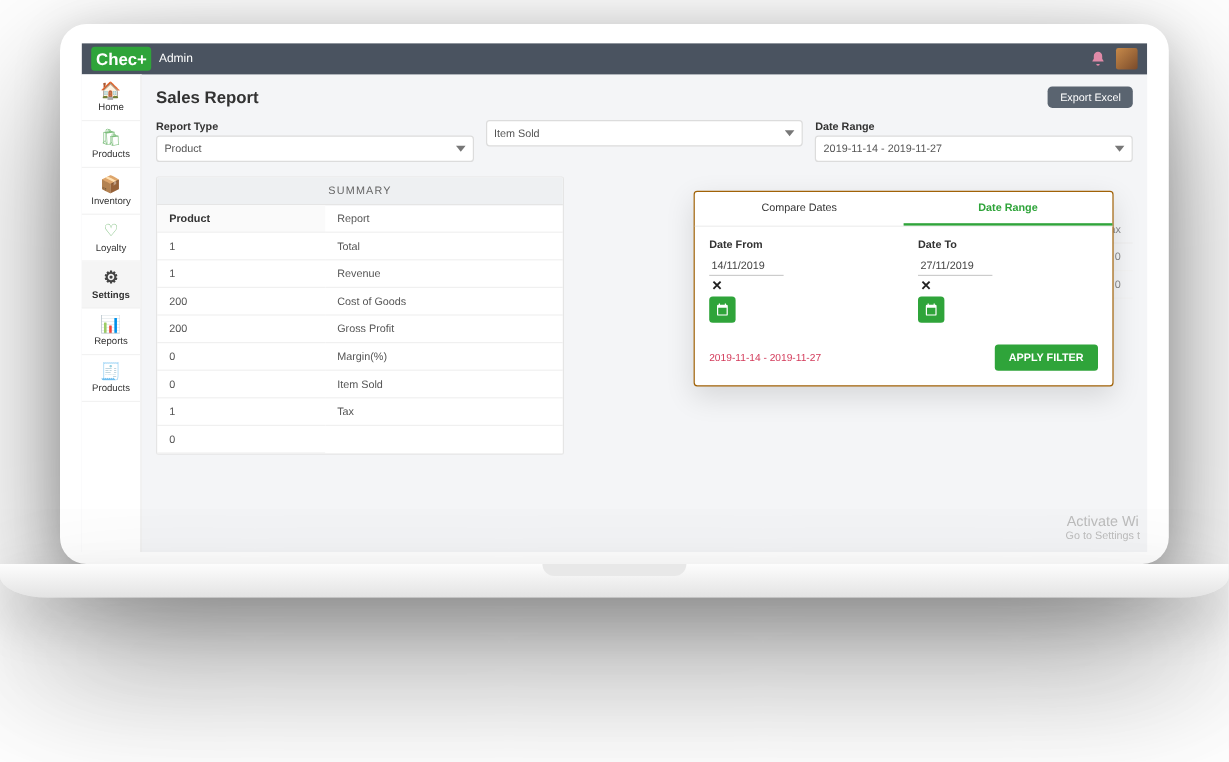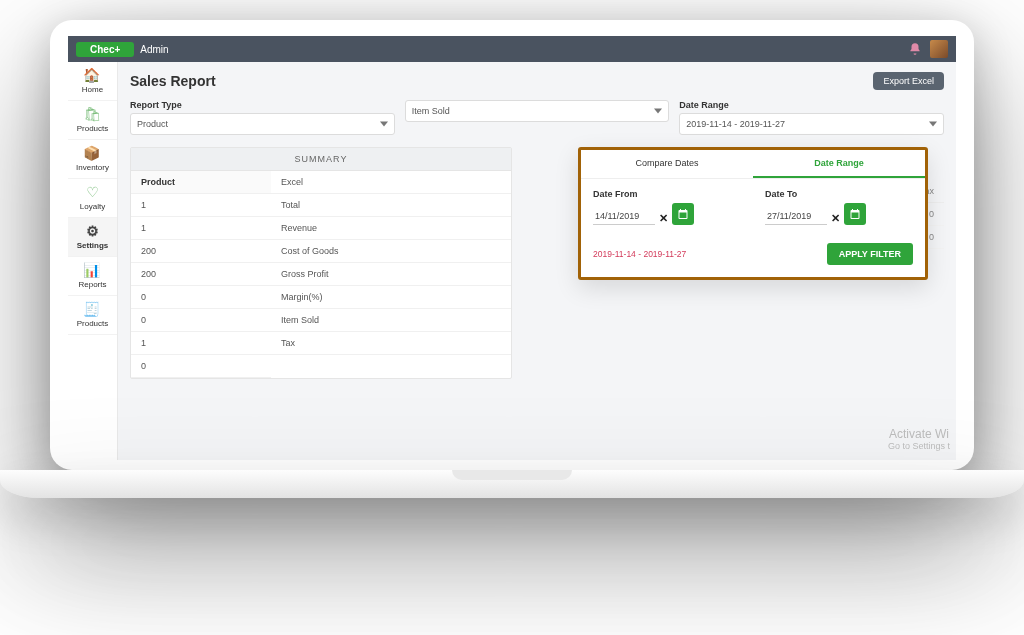--- a/index.html
+++ b/index.html
@@ -46,24 +46,24 @@
     background: #4a5360;
     display: flex;
     align-items: center;
     padding: 0 8px;
     color: #fff;
     font-size: 10px;
   }
   .brand-badge {
     background: #2fa43a;
     color: #fff;
-    padding: 2px 14px;
+    padding: 2px 4px;
     border-radius: 3px;
     font-weight: bold;
-    font-size: 10px;
+    font-size: 14px;
     margin-right: 6px;
   }
   .topbar-spacer { flex: 1; }
   .topbar .bell {
     width: 14px; height: 14px; margin-right: 8px;
     position: relative; color:#e08aa8;
   }
   .topbar .avatar {
     width: 18px; height: 18px;
     background: linear-gradient(135deg,#c78a4a,#7a4a2a);
@@ -141,35 +141,35 @@
   
   .bg-cols{
     position:absolute; right:12px; top:118px; width:350px;
     font-size:9px; color:#888;
   }
   .bg-cols-head{ display:flex; justify-content:flex-end; gap:40px; padding:6px 10px; border-bottom:1px solid #eee;}
   .bg-cols-row{ display:flex; justify-content:flex-end; gap:50px; padding:6px 10px; border-bottom:1px solid #f3f3f3;}
 
   
   .popup{
-    position:absolute; right:28px; top:85px;
+    position:absolute; right:28px; top:97px;
     width:350px; background:#fff;
-    border:3px solid #a16207; border-radius:3px;
+    border:1px solid #a16207; border-radius:3px;
     box-shadow:0 8px 24px rgba(0,0,0,0.12);
     padding:0;
     font-size:9px;
   }
   .popup-tabs{ display:flex; border-bottom:1px solid #eee;}
   .popup-tab{ flex:1; text-align:center; padding:8px 0; cursor:pointer; color:#333;}
   .popup-tab.active{ color:#2fa43a; border-bottom:2px solid #2fa43a; font-weight:600;}
   .popup-body{ padding:10px 12px 12px 12px;}
   .date-fields{ display:flex; gap:24px; margin-bottom:18px;}
   .date-field{ flex:1; }
   .date-field-label{ display:block; font-size:9px; color:#333; font-weight:600; margin-bottom:4px;}
-  .date-input-row{ display:flex; align-items:flex-end; gap:2px;}
+  .date-input-row{ display:flex; align-items:flex-start; gap:2px;flex-direction:column;}
   .date-input{
     border:none; border-bottom:1px solid #ccc; font-size:9px; padding:3px 2px;
     width:62px; color:#444;
   }
   .clear-x{ font-weight:bold; color:#222; cursor:pointer; padding:0 2px; font-size:11px;}
   .cal-btn{
     width:22px; height:22px; background:#2fa43a; border-radius:3px;
     display:flex; align-items:center; justify-content:center; cursor:pointer; color:#fff;
   }
   .cal-svg{width:12px;height:12px;}
@@ -256,25 +256,25 @@
           </div>
         </div>
         <div class="filter-group">
           <span class="filter-label">Date Range</span>
           <div class="select-box">
             <span>2019-11-14 - 2019-11-27</span>
           </div>
         </div>
       </div>
 
-      <div class="table-wrap" style="width:382px;">
+      <div class="table-wrap" style="width:340px;">
         <div class="sum-head">SUMMARY</div>
         <div class="sum-grid">
           <div class="sum-cell head">Product</div>
-          <div class="sum-cell">Excel</div>
+          <div class="sum-cell">Report</div>
           <div class="sum-cell">1</div>
           <div class="sum-cell">Total</div>
           <div class="sum-cell">1</div>
           <div class="sum-cell">Revenue</div>
           <div class="sum-cell">200</div>
           <div class="sum-cell">Cost of Goods</div>
           <div class="sum-cell">200</div>
           <div class="sum-cell">Gross Profit</div>
           <div class="sum-cell">0</div>
           <div class="sum-cell">Margin(%)</div>

